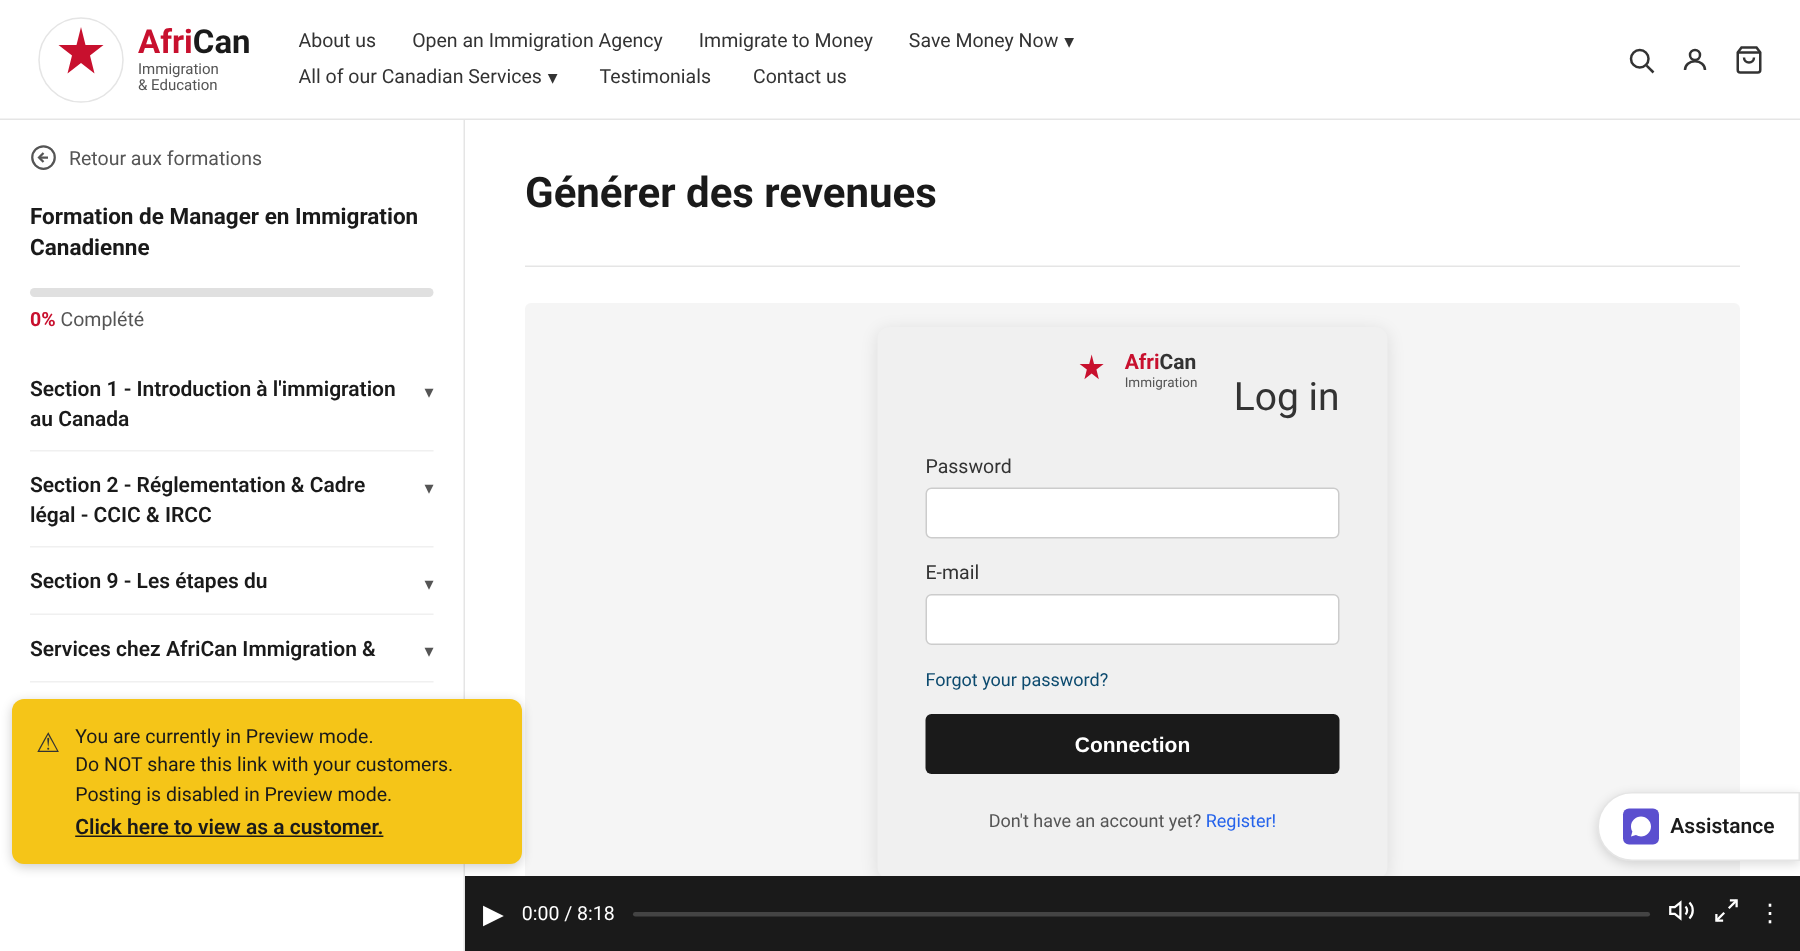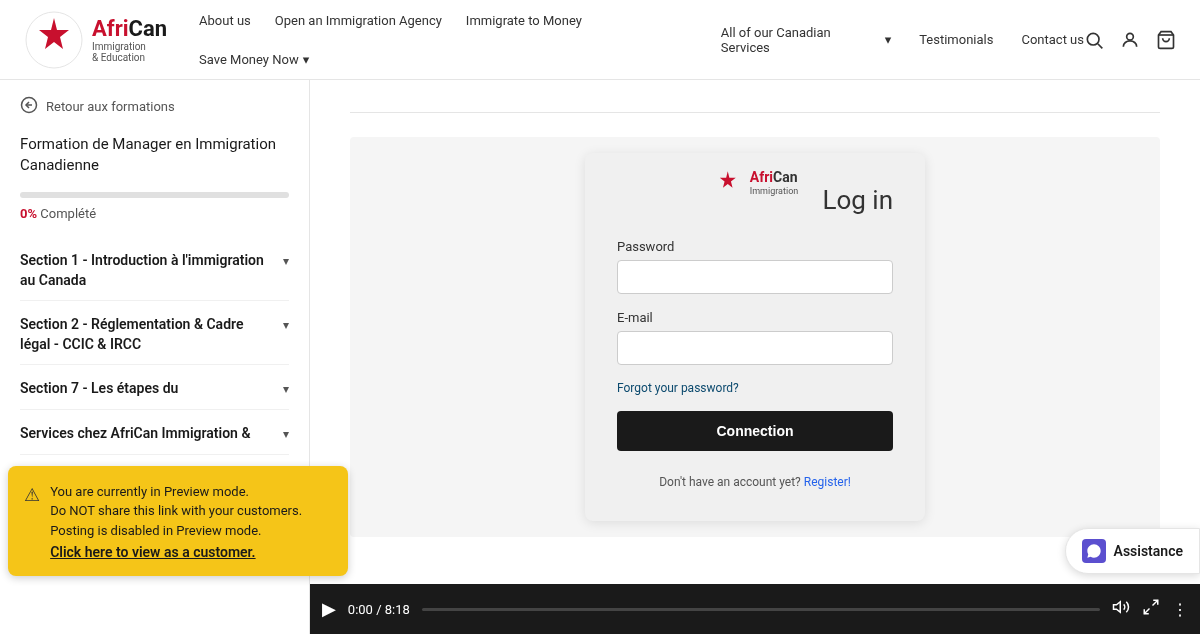--- a/index.html
+++ b/index.html
@@ -10,31 +10,31 @@
     .header-left { display: flex; align-items: center; }
     .logo-container { display: flex; align-items: center; gap: 8px; margin-right: 32px; text-decoration: none; }
     .logo-icon { width: 60px; height: 60px; position: relative; }
     .logo-text { display: flex; flex-direction: column; }
     .logo-text-african { font-size: 22px; font-weight: 700; color: #1a1a1a; }
     .logo-text-african span { color: #c8102e; }
     .nav-main { display: flex; align-items: center; gap: 24px; flex-wrap: wrap; }
     .nav-link { font-size: 13px; color: #333; text-decoration: none; cursor: pointer; white-space: nowrap; }
     .nav-dropdown { display: flex; align-items: center; gap: 4px; font-size: 13px; color: #333; cursor: pointer; }
     .nav-row2 { display: flex; align-items: center; gap: 28px; }
-    .header-nav { display: flex; flex-direction: row; gap: 8px; }
+    .header-nav { display: flex; flex-direction: column; gap: 8px; }
     .header-icons { display: flex; align-items: center; gap: 16px; }
     .icon-btn { background: none; border: none; cursor: pointer; display: flex; align-items: center; justify-content: center; color: #333; }
 
     
     .page-layout { display: flex; min-height: calc(100vh - 80px); }
 
     
     .sidebar { width: 310px; min-width: 310px; padding: 16px 20px; border-right: 1px solid #e5e5e5; background: #fff; overflow-y: auto; }
     .sidebar-back { display: flex; align-items: flex-end; gap: 8px; font-size: 13px; color: #555; cursor: pointer; margin-bottom: 20px; }
-    .sidebar-course-title { font-size: 15px; font-weight: 400; color: #1a1a1a; margin-bottom: 16px; line-height: 1.4; }
+    .sidebar-course-title { font-size: 15px; font-weight: 700; color: #1a1a1a; margin-bottom: 16px; line-height: 1.4; }
     .progress-bar-container { background: #e0e0e0; height: 6px; border-radius: 3px; margin-bottom: 8px; }
     .progress-bar-fill { height: 100%; background: #e0e0e0; border-radius: 3px; width: 0%; }
     .progress-text { font-size: 13px; margin-bottom: 20px; }
     .progress-text span.pct { color: #c8102e; font-weight: 700; }
     .progress-text span.label { color: #555; }
     .section-item { margin-bottom: 4px; }
     .section-header { display: flex; align-items: flex-start; justify-content: space-between; padding: 10px 0; cursor: pointer; border-bottom: 1px solid #f0f0f0; gap: 8px; }
     .section-title { font-size: 14px; font-weight: 600; color: #1a1a1a; line-height: 1.4; flex: 1; }
     .chevron { font-size: 12px; color: #555; margin-top: 3px; }
 
@@ -176,33 +176,34 @@
       </div>
     </div>
     <div class="section-item">
       <div class="section-header">
         <span class="section-title">Section 2 - Réglementation &amp; Cadre légal - CCIC &amp; IRCC</span>
         <span class="chevron">▾</span>
       </div>
     </div>
     <div class="section-item">
       <div class="section-header">
-        <span class="section-title">Section 7 - Les étapes du</span>
+        <span class="section-title">Section 9 - Les étapes du</span>
         <span class="chevron">▾</span>
       </div>
     </div>
     <div class="section-item">
       <div class="section-header">
         <span class="section-title">Services chez AfriCan Immigration &amp;</span>
         <span class="chevron">▾</span>
       </div>
     </div>
   </aside>
 
   <main class="main-content">
+    <h1 class="page-title">Générer des revenues</h1>
     <hr class="divider">
 
     <div class="content-area">
 
       <div style="position:absolute; top: 30px; left: 50%; transform: translateX(-50%);">
         <div style="display:flex; align-items:center; gap:6px;">
           <svg width="32" height="32" viewBox="0 0 60 60" fill="none">
             <polygon points="30,8 33,20 45,20 36,27 39,39 30,32 21,39 24,27 15,20 27,20" fill="#c8102e"></polygon>
           </svg>
           <div style="display:flex; flex-direction:column; line-height:1.2;">

